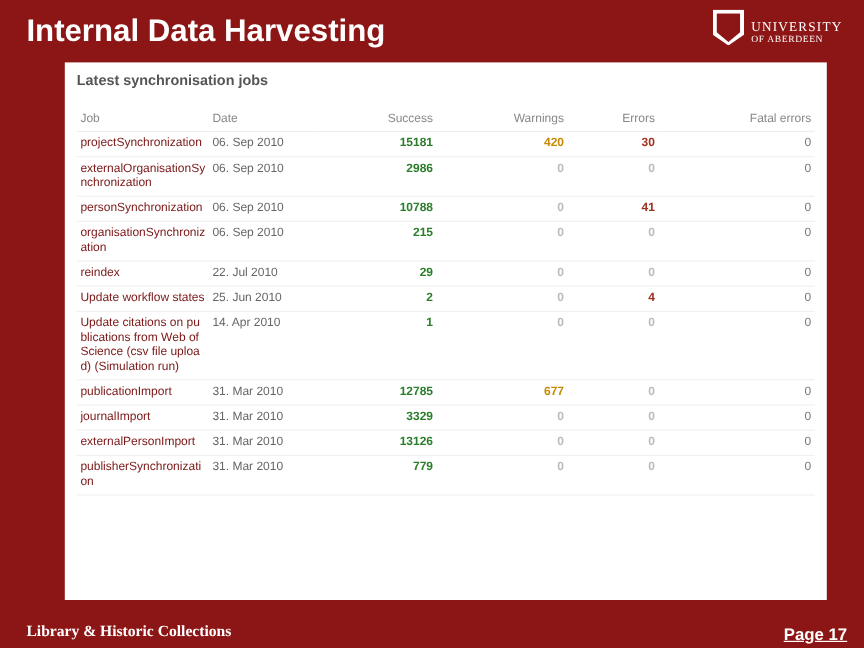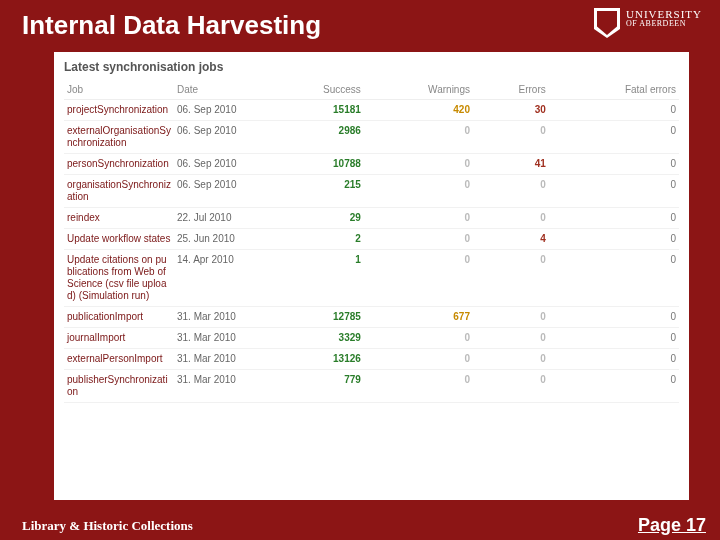--- a/index.html
+++ b/index.html
@@ -16,21 +16,21 @@
     font-size: 26px;
     font-weight: bold;
     font-family: "Trebuchet MS", Arial, sans-serif;
     padding: 10px 4px 0 22px;
   }
   .logo {
     position: absolute;
     top: 8px;
     right: 18px;
     display: flex;
-    align-items: flex-start;
+    align-items: flex-end;
     gap: 6px;
   }
   .logo-text {
     color: #fff;
     font-size: 10px;
     line-height: 1.1;
     text-align: left;
     font-family: Georgia, serif;
   }
   .logo-text .u1 { font-size: 11px; letter-spacing: 1px; }
@@ -56,21 +56,21 @@
     width: 635px;
     height: 448px;
     background: #fff;
     padding: 8px 10px;
     overflow: hidden;
   }
   .panel-title {
     font-size: 12px;
     font-weight: bold;
     color: #555;
-    margin-bottom: 6px;
+    margin-bottom: 16px;
   }
   table {
     width: 100%;
     border-collapse: collapse;
     font-size: 10px;
   }
   th {
     text-align: left;
     color: #888;
     font-weight: normal;
@@ -106,21 +106,21 @@
     color: #fff;
     font-size: 13px;
     font-weight: bold;
     font-family: Georgia, "Times New Roman", serif;
   }
   .footer-right {
     position: absolute;
     bottom: 4px;
     right: 14px;
     color: #fff;
-    font-size: 18px;
+    font-size: 14px;
     font-weight: bold;
     font-family: "Trebuchet MS", Arial, sans-serif;
     text-decoration: underline;
   }
 </style>
 </head>
 <body>
 
 <div class="title">Internal Data Harvesting</div>
 

